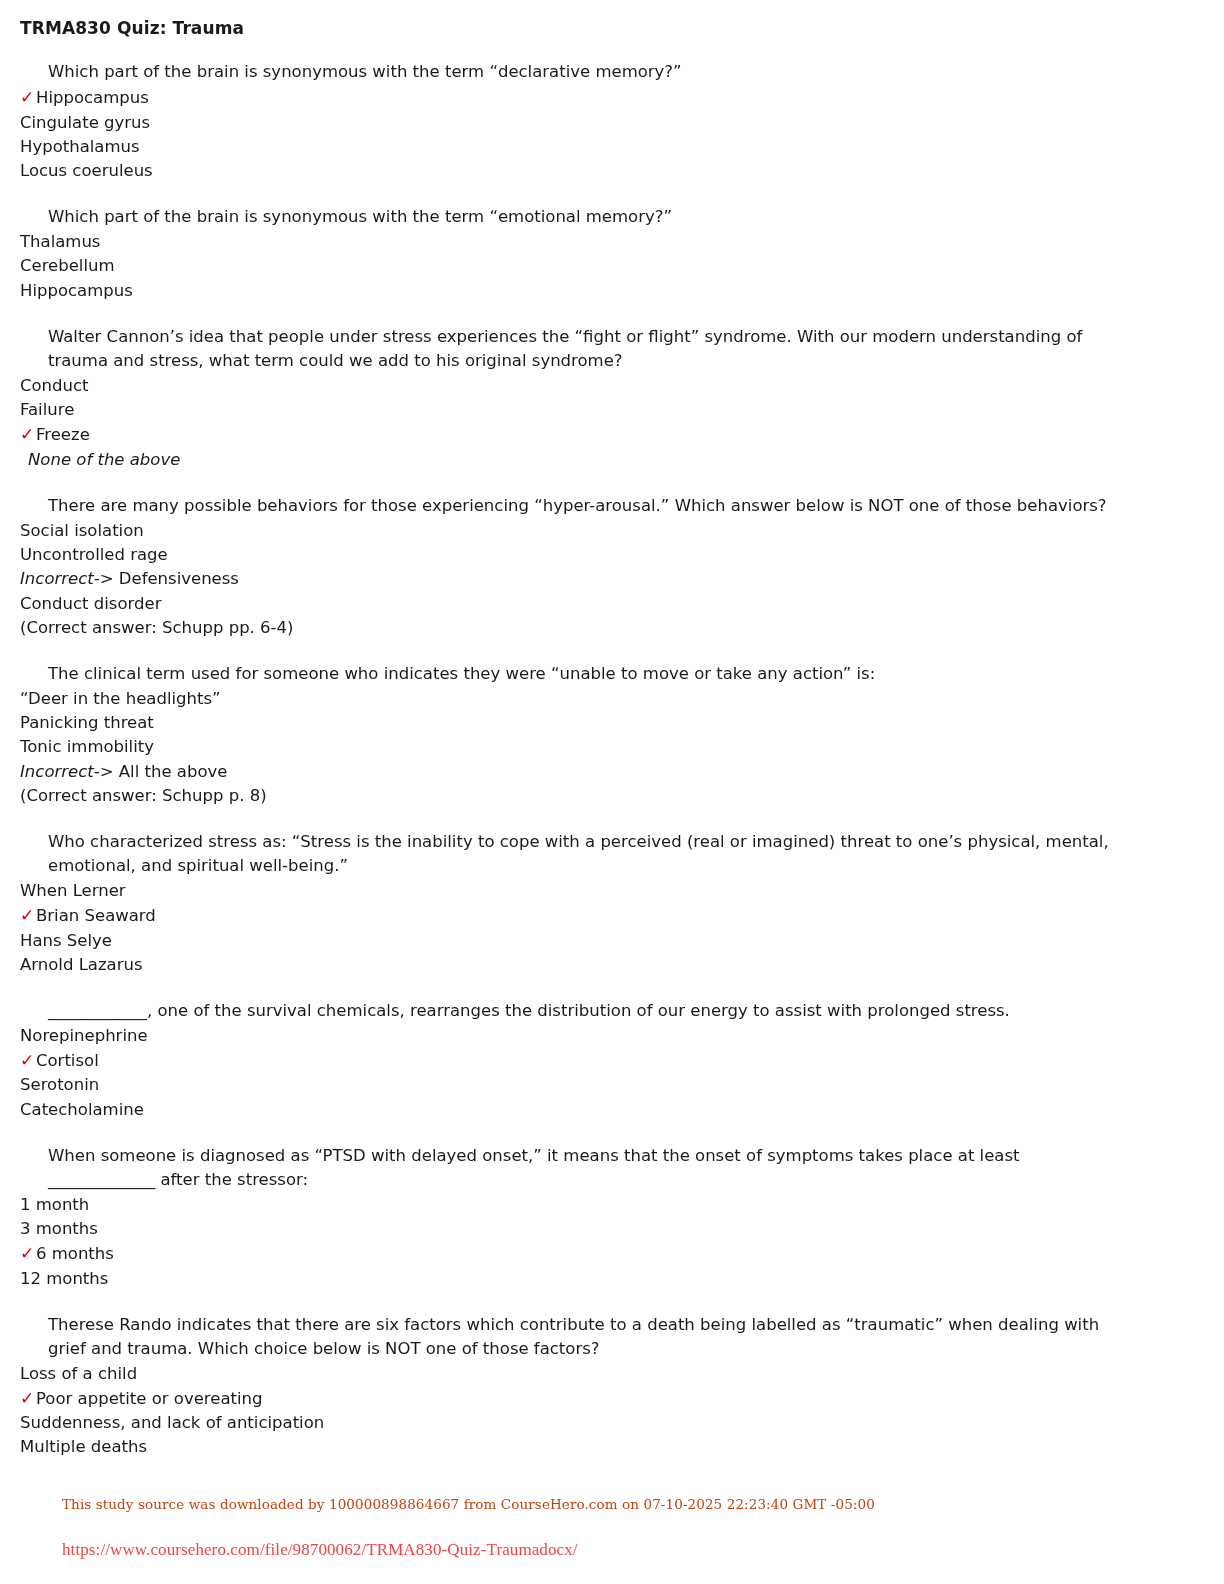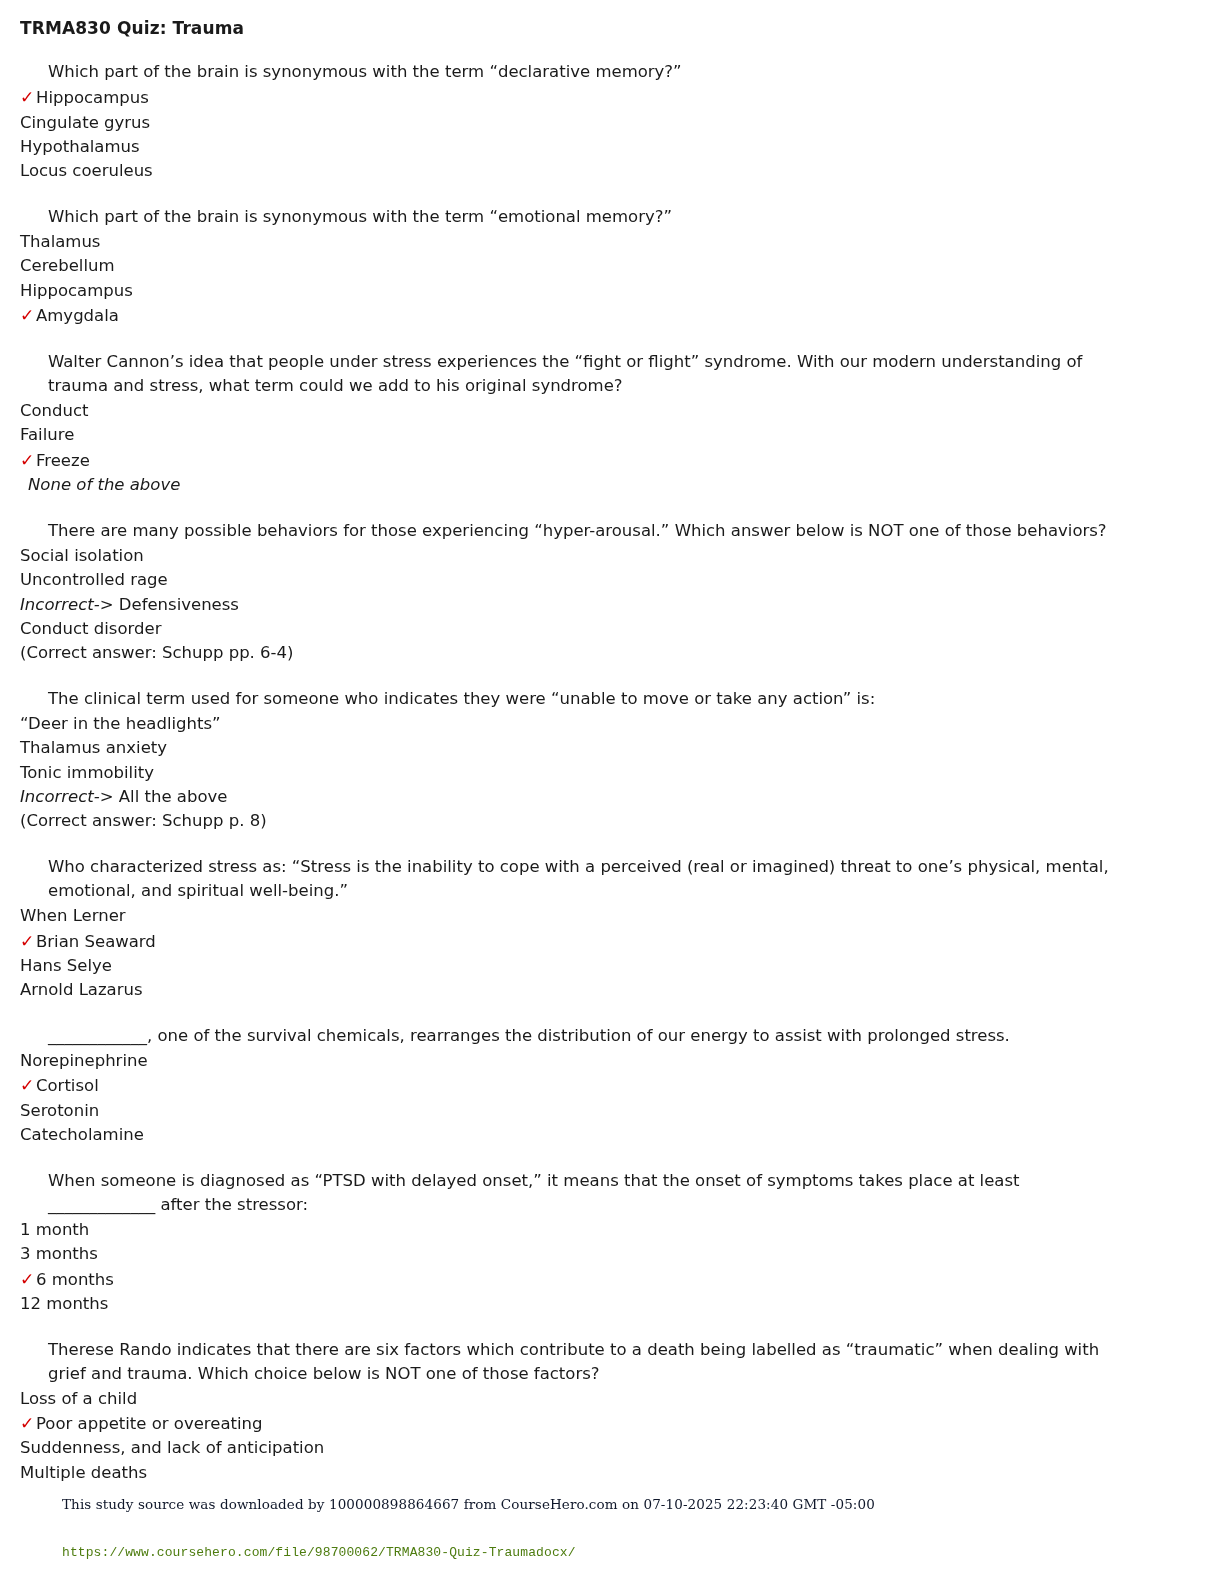--- a/index.html
+++ b/index.html
@@ -63,30 +63,30 @@
   .note {
     font-size: 16.5px;
     line-height: 1.47;
   }
   .footer-note {
     position: absolute;
     left: 62px;
     bottom: 72px;
     font-family: "DejaVu Serif", serif;
     font-size: 13.5px;
-    color: #0f172a;
+    color: #c2410c;
     letter-spacing: 0.1px;
   }
   .footer-url {
     position: absolute;
     left: 62px;
     bottom: 24px;
-    font-family: Liberation Mono, monospace;
-    font-size: 13px;
-    color: #4d7c0f;
+    font-family: Liberation Serif, serif;
+    font-size: 17px;
+    color: #ef4444;
     letter-spacing: 0.1px;
   }
 </style>
 </head>
 <body>
 
 <div class="page">
 
   <div class="doc-title">TRMA830 Quiz: Trauma</div>
 
@@ -96,41 +96,40 @@
         <div class="opt"><span class="check">✓</span><span>Hippocampus</span></div>
         <div class="opt"><span>Cingulate gyrus</span></div>
         <div class="opt"><span>Hypothalamus</span></div>
         <div class="opt"><span>Locus coeruleus</span></div>
       </div>
       <div class="block">
         <div class="q-text">Which part of the brain is synonymous with the term “emotional memory?”</div>
         <div class="opt"><span>Thalamus</span></div>
         <div class="opt"><span>Cerebellum</span></div>
         <div class="opt"><span>Hippocampus</span></div>
-        <div class="opt"><span class="check">✓</span><span>Amygdala</span></div>
       </div>
       <div class="block">
         <div class="q-text">Walter Cannon’s idea that people under stress experiences the “fight or flight” syndrome.  With our modern understanding of trauma and stress, what term could we add to his original syndrome?</div>
         <div class="opt"><span>Conduct</span></div>
         <div class="opt"><span>Failure</span></div>
         <div class="opt"><span class="check">✓</span><span>Freeze</span></div>
         <div class="opt indent"><span>None of the above</span></div>
       </div>
       <div class="block">
         <div class="q-text">There are many possible behaviors for those experiencing “hyper-arousal.”  Which answer below is NOT one of those behaviors?</div>
         <div class="opt"><span>Social isolation</span></div>
         <div class="opt"><span>Uncontrolled rage</span></div>
         <div class="opt"><span class="mark">Incorrect-&gt;</span> <span>Defensiveness</span></div>
         <div class="opt"><span>Conduct disorder</span></div>
         <div class="note">(Correct answer: Schupp pp. 6-4)</div>
       </div>
       <div class="block">
         <div class="q-text">The clinical term used for someone who indicates they were “unable to move or take any action” is:</div>
         <div class="opt"><span>“Deer in the headlights”</span></div>
-        <div class="opt"><span>Thalamus anxiety</span></div>
+        <div class="opt"><span>Panicking threat</span></div>
         <div class="opt"><span>Tonic immobility</span></div>
         <div class="opt"><span class="mark">Incorrect-&gt;</span> <span>All the above</span></div>
         <div class="note">(Correct answer: Schupp p. 8)</div>
       </div>
       <div class="block">
         <div class="q-text">Who characterized stress as: “Stress is the inability to cope with a perceived (real or imagined) threat to one’s physical, mental, emotional, and spiritual well-being.”</div>
         <div class="opt"><span>When Lerner</span></div>
         <div class="opt"><span class="check">✓</span><span>Brian Seaward</span></div>
         <div class="opt"><span>Hans Selye</span></div>
         <div class="opt"><span>Arnold Lazarus</span></div>

